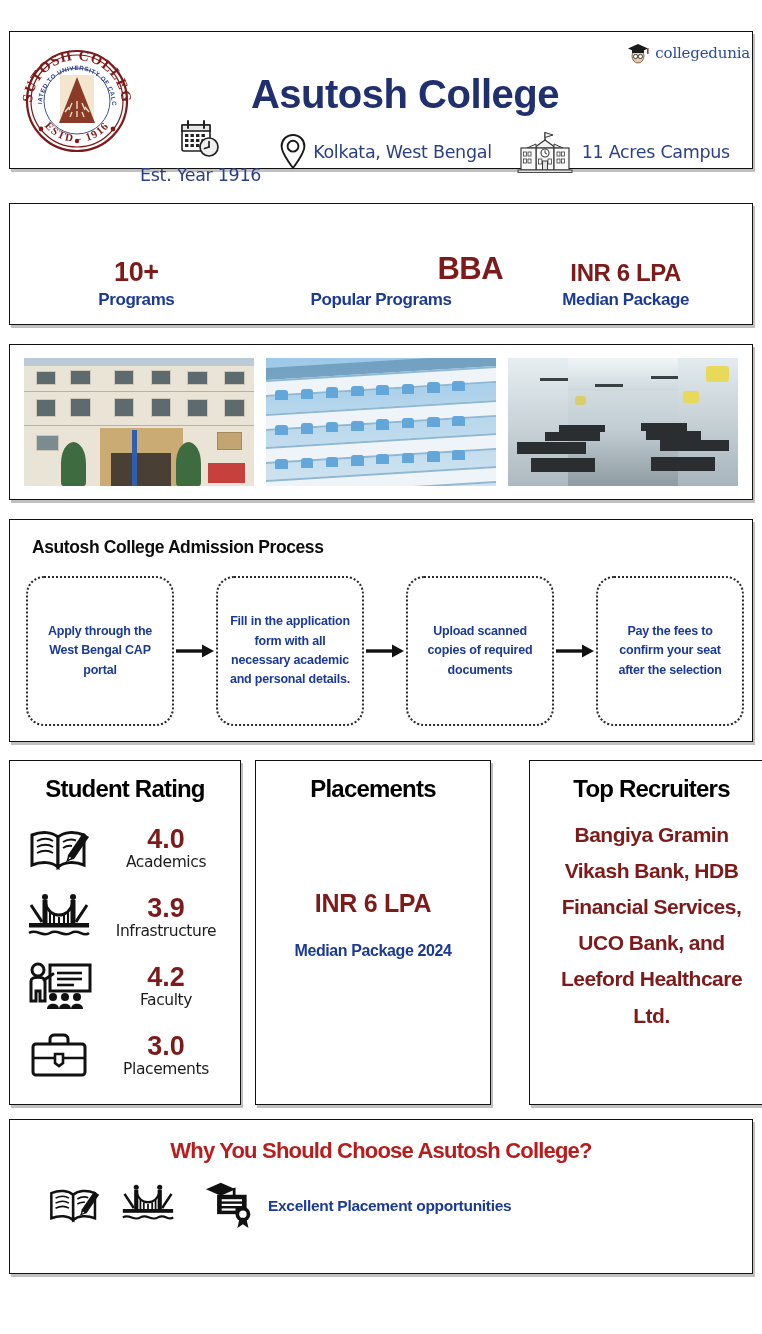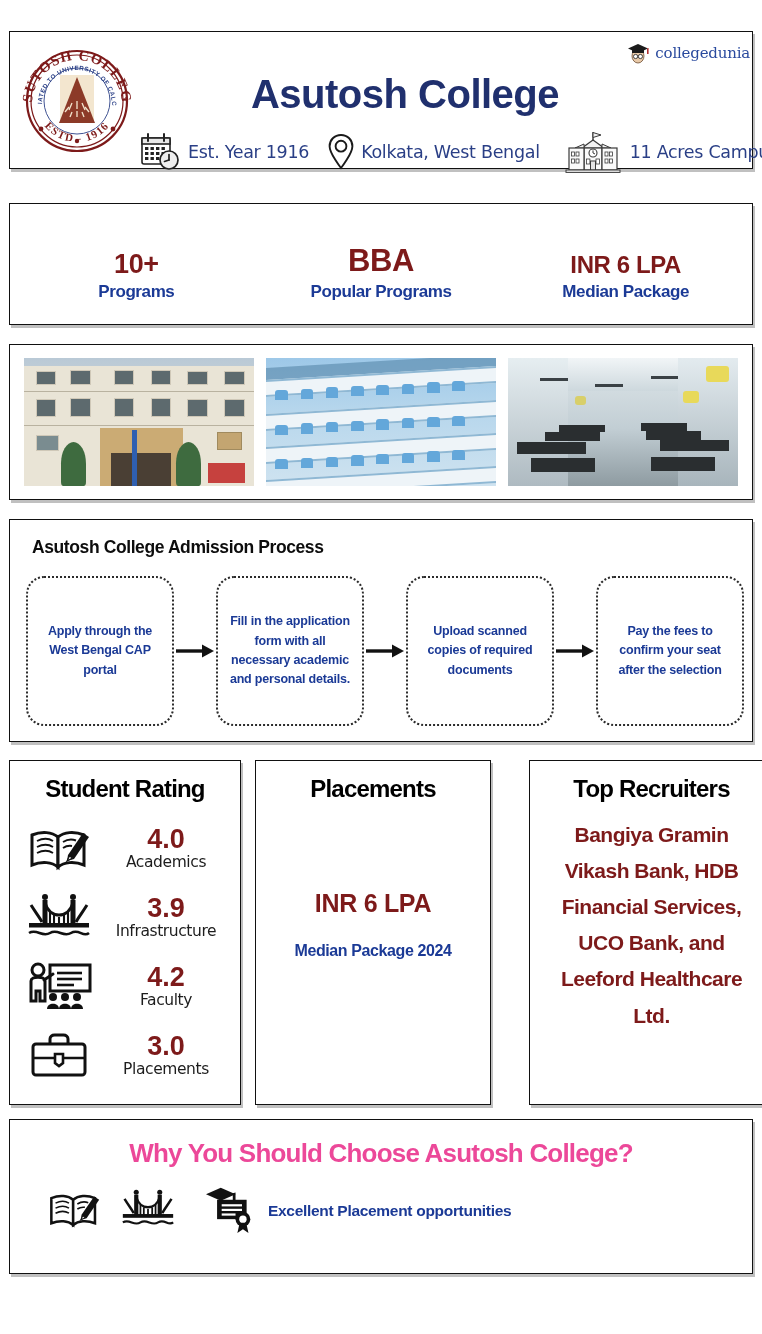--- a/index.html
+++ b/index.html
@@ -34,38 +34,38 @@
   #cd-logo .cd-text { font-size: 15px; color: #2a4a9e; font-family: "DejaVu Serif", serif; letter-spacing: -0.2px; }
 
   #header-facts {
     position: absolute; left: 130px; top: 98px; width: 625px; height: 44px;
     display: flex; align-items: center;
   }
   .fact { display: flex; align-items: center; gap: 6px; }
   .fact .ficon { flex: 0 0 auto; display: block; }
   .fact .ftext { font-size: 17.5px; color: #2a3f86; white-space: nowrap;
                  font-family: "DejaVu Sans", sans-serif; letter-spacing: -0.3px; }
-  #fact-year { margin-right: 18px; }
+  #fact-year { margin-right: 18px; flex-direction: column; }
   #fact-loc { margin-right: 22px; }
 
   
   #stats-card { left: 9px; top: 203px; width: 744px; height: 122px; }
   #stats-row { display: flex; width: 100%; height: 100%; align-items: flex-end;
-               padding: 0 4px 22px 4px; }
+               padding: 0 4px 14px 4px; }
   .stat { flex: 1; text-align: center; }
   .stat .sval {
     display: block; color: #7d1a1a; font-weight: bold; line-height: 1.12;
     font-size: 26px; letter-spacing: -0.4px;
   }
   .stat .slabel {
     display: block; color: #1b3a96; font-weight: bold; font-size: 17px;
     margin-top: 3px; letter-spacing: -0.4px;
   }
   #stat-0 .sval { font-size: 27px; }
-  #stat-1 .sval { font-size: 31px; }
+  #stat-1 .sval { font-size: 31px; text-align: right; }
   #stat-2 .sval { font-size: 22px; }
   #stat-3 .sval { font-size: 24px; }
 
   
   #photos-card { left: 9px; top: 344px; width: 744px; height: 156px; }
   #photo-row { display: flex; gap: 12px; padding: 13px 14px; height: 100%; }
   .photo { flex: 1; position: relative; overflow: hidden; background: #cfd5d8; }
 
   
   #photo-building { background: linear-gradient(#b9c9d6 0%, #c9d2d6 26%, #ddd9cb 27%, #e6e1d2 100%); }
@@ -151,21 +151,21 @@
   #recruiters-list {
     margin-top: 14px; padding: 0 12px; text-align: center;
     font-size: 21px; font-weight: bold; color: #7d1a1a;
     line-height: 1.72; letter-spacing: -0.5px;
   }
 
   
   #why-card { left: 9px; top: 1119px; width: 744px; height: 155px; }
   #why-title {
     text-align: center; margin-top: 18px;
-    font-size: 26px; font-weight: bold; color: #ec4899; letter-spacing: -0.8px;
+    font-size: 22px; font-weight: bold; color: #b91c1c; letter-spacing: -0.8px;
   }
   #why-row { display: flex; align-items: center; margin-top: 16px; padding: 0 10px; }
   .why-item { display: flex; align-items: center; }
   .why-item .wicon { flex: 0 0 auto; margin-right: 10px; }
   .why-item .wtxt {
     text-align: center; color: #1b3a96; font-weight: bold;
     font-size: 15.5px; line-height: 1.6; letter-spacing: -0.3px;
   }
   #why-0 { margin-left: 28px; margin-right: 12px; }
   #why-1 { margin-right: 18px; }

